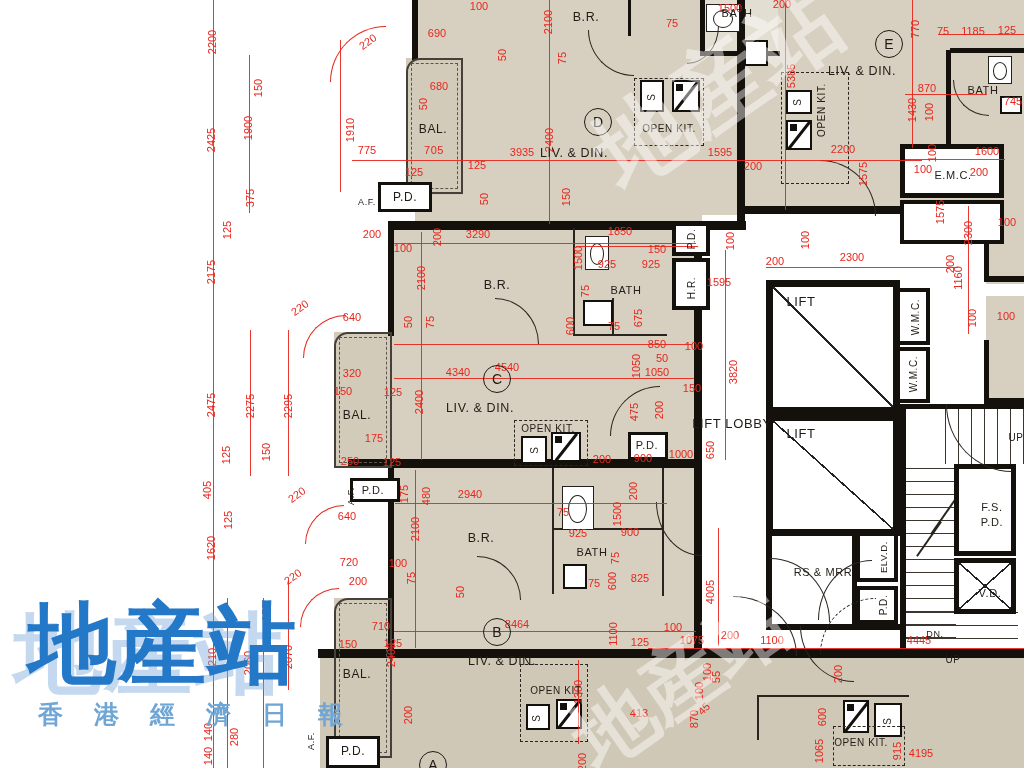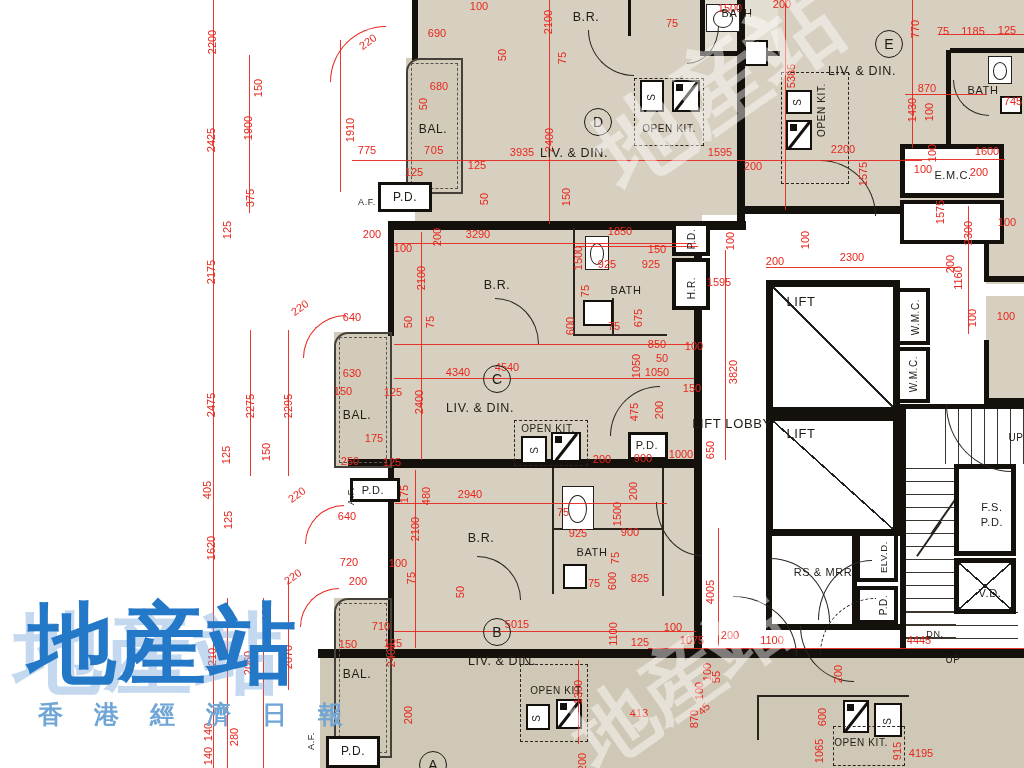--- a/index.html
+++ b/index.html
@@ -290,21 +290,21 @@
     <div class="dim" style="left: 1007px; top: 222px;">100</div>
     <div class="dim" style="left: 372px; top: 234px;">200</div>
     <div class="dim" style="left: 403px; top: 248px;">100</div>
     <div class="dim v" style="left: 437px; top: 237px;">200</div>
     <div class="dim" style="left: 478px; top: 234px;">3290</div>
     <div class="dim v" style="left: 421px; top: 278px;">2100</div>
     <div class="dim v" style="left: 408px; top: 322px;">50</div>
     <div class="dim v" style="left: 430px; top: 322px;">75</div>
     <div class="dim" style="left: 300px; top: 308px; transform: translate(-50%, -50%) rotate(-35deg);">220</div>
     <div class="dim" style="left: 352px; top: 317px;">640</div>
-    <div class="dim" style="left: 352px; top: 373px;">630</div>
+    <div class="dim" style="left: 352px; top: 373px;">320</div>
     <div class="dim" style="left: 343px; top: 391px;">150</div>
     <div class="dim" style="left: 393px; top: 392px;">125</div>
     <div class="dim" style="left: 458px; top: 372px;">4340</div>
     <div class="dim" style="left: 507px; top: 340px; margin-top: 27px;">4540</div>
     <div class="dim v" style="left: 419px; top: 402px;">2400</div>
     <div class="dim" style="left: 374px; top: 438px;">175</div>
     <div class="dim" style="left: 350px; top: 461px;">250</div>
     <div class="dim" style="left: 392px; top: 462px;">125</div>
     <div class="dim" style="left: 297px; top: 495px; transform: translate(-50%, -50%) rotate(-35deg);">220</div>
     <div class="dim" style="left: 347px; top: 516px;">640</div>
@@ -350,21 +350,21 @@
     <div class="dim" style="left: 358px; top: 581px;">200</div>
     <div class="dim v" style="left: 411px; top: 578px;">75</div>
     <div class="dim v" style="left: 460px; top: 592px;">50</div>
     <div class="dim v" style="left: 615px; top: 558px;">75</div>
     <div class="dim" style="left: 594px; top: 583px;">75</div>
     <div class="dim v" style="left: 612px; top: 581px;">600</div>
     <div class="dim" style="left: 640px; top: 578px;">825</div>
     <div class="dim" style="left: 353px; top: 626px; margin-left: 28px;">710</div>
     <div class="dim" style="left: 348px; top: 644px;">150</div>
     <div class="dim" style="left: 393px; top: 643px;">125</div>
-    <div class="dim" style="left: 517px; top: 624px;">5015</div>
+    <div class="dim" style="left: 517px; top: 624px;">8464</div>
     <div class="dim v" style="left: 391px; top: 655px;">2400</div>
     <div class="dim v" style="left: 408px; top: 715px;">200</div>
     <div class="dim v" style="left: 578px; top: 692px;">1300</div>
     <div class="dim" style="left: 639px; top: 713px;">413</div>
     <div class="dim v" style="left: 613px; top: 634px;">1100</div>
     <div class="dim" style="left: 640px; top: 642px;">125</div>
     <div class="dim" style="left: 673px; top: 627px;">100</div>
     <div class="dim" style="left: 692px; top: 640px;">1075</div>
     <div class="dim" style="left: 730px; top: 635px;">200</div>
     <div class="dim" style="left: 772px; top: 640px;">1100</div>

